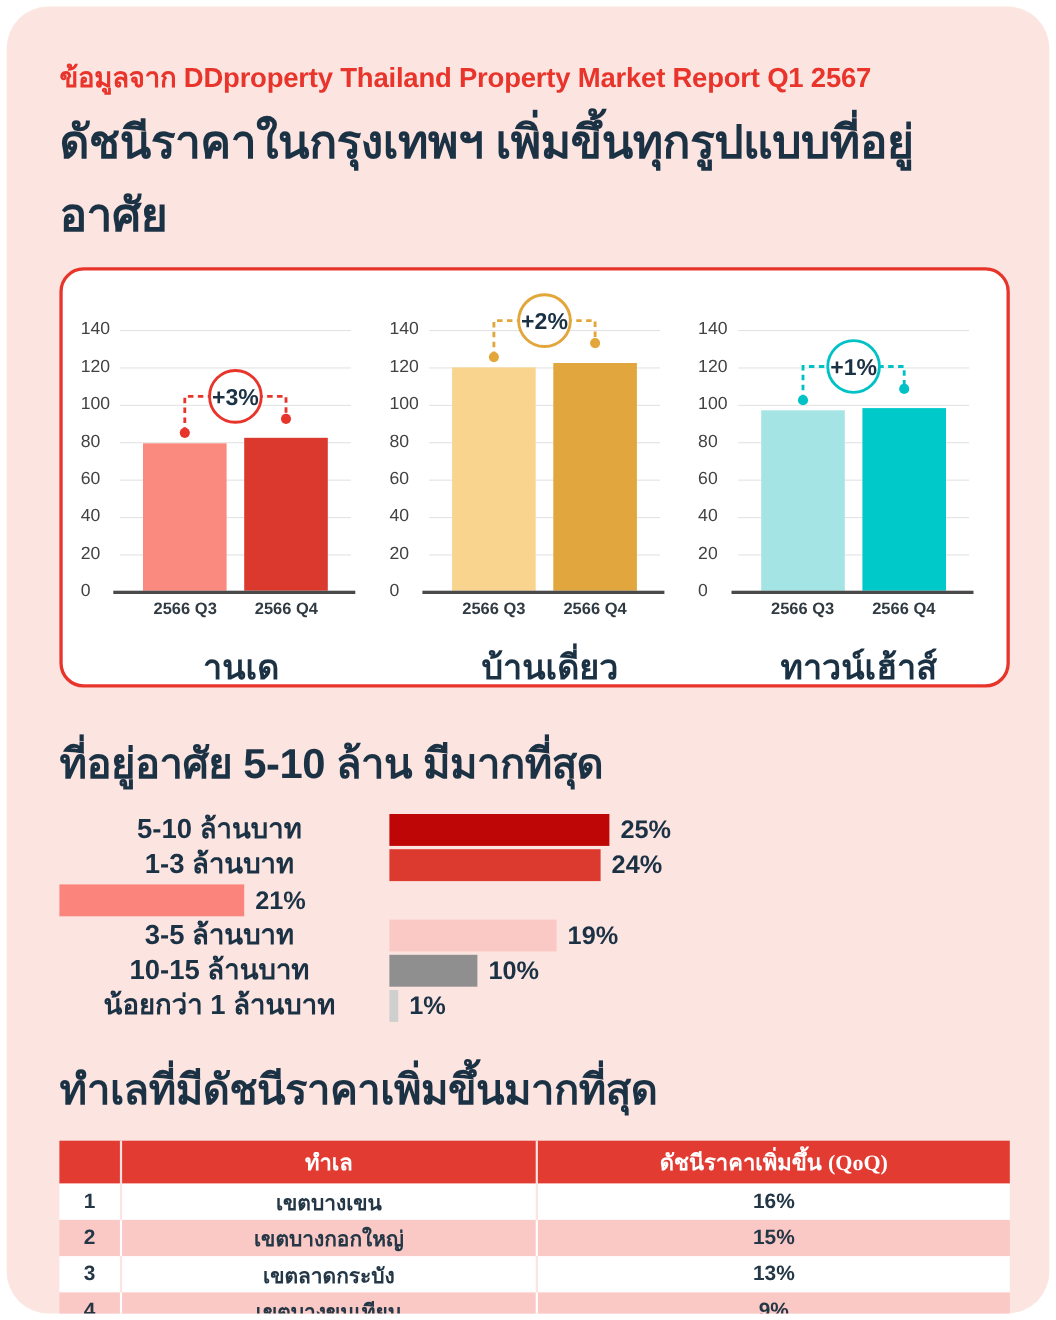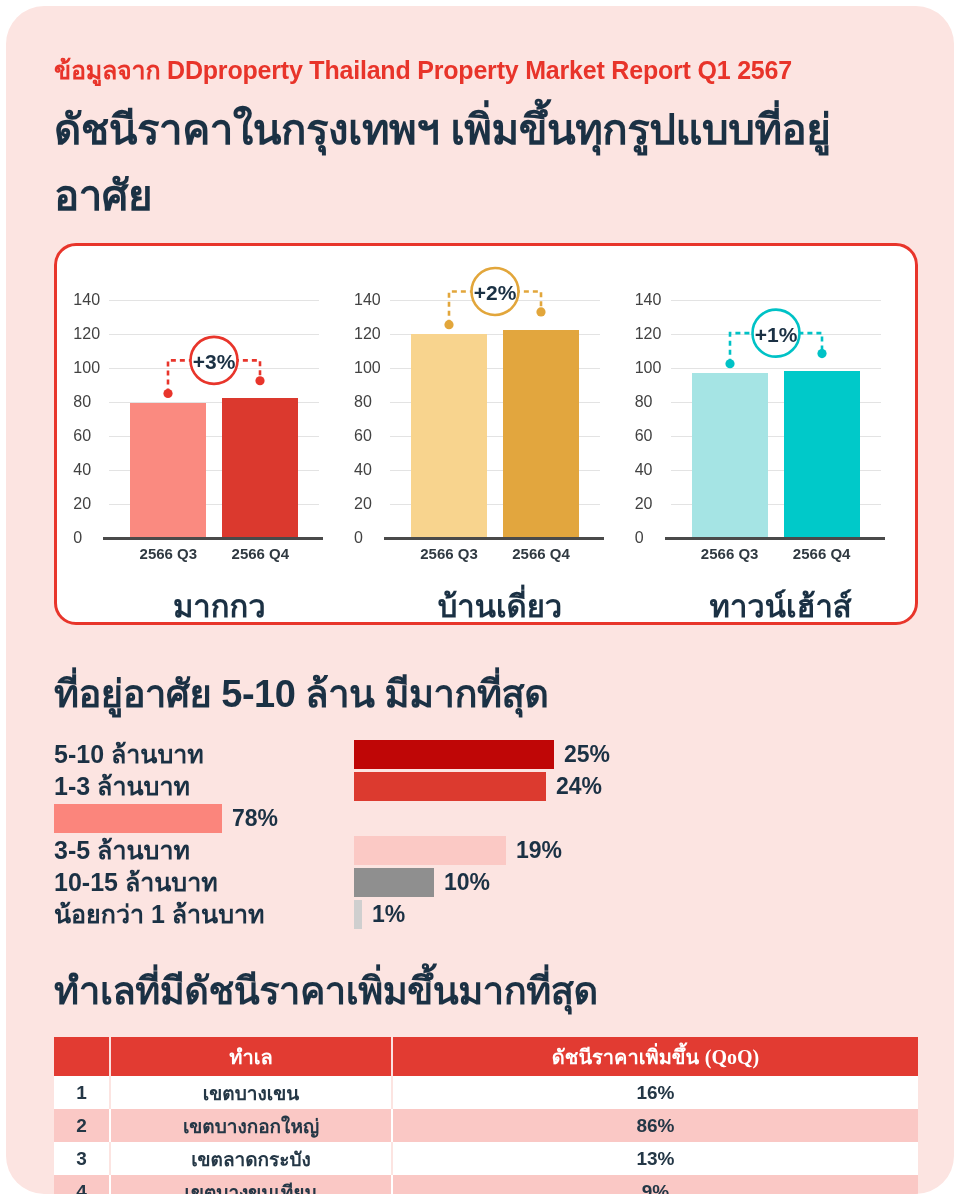--- a/index.html
+++ b/index.html
@@ -32,34 +32,34 @@
   .vchart-title { text-align:center; color:#1B3144; font-size:31px; font-weight:bold; margin-top:12px; margin-left:24px; }
 
   
   .section-title { color:#1B3144; font-size:38px; font-weight:bold; letter-spacing:-0.5px; }
   .sec2 { margin-top:38px; }
   .sec3 { margin-top:30px; }
 
   
   .hbars { margin-top:14px; }
   .hrow { display:flex; align-items:center; height:32px; }
-  .hlabel { width:300px; text-align:left; padding-right:9px; font-size:25px; font-weight:bold; color:#1B3144; line-height:30px; }
+  .hlabel { width:300px; text-align:center; padding-right:9px; font-size:25px; font-weight:bold; color:#1B3144; line-height:30px; }
   .hbar { height:29px; }
   .hval { margin-left:10px; font-size:23px; font-weight:bold; color:#1B3144; }
 
   
   .loc-table { margin-top:16px; width:864px; border-collapse:collapse; }
   .loc-table th { background:#E23B32; color:#ffffff; font-size:20px; font-weight:bold;
     height:39px; text-align:center; border-right:2px solid rgba(255,255,255,0.85); }
   .loc-table th:last-child { border-right:none; }
   .loc-table td { height:33px; text-align:center; color:#243746; font-size:19px; font-weight:bold;
     background:#ffffff; border-right:2px solid #FCE4E1; }
   .loc-table td:last-child { border-right:none; }
   .loc-table tr.alt td { background:#FAC8C5; border-right-color:#ffffff; }
-  .col-rank { width:56px; } .col-loc { width:282px;margin-left:28px; }
+  .col-rank { width:56px; } .col-loc { width:378px;margin-left:28px; }
   .qoq { font-family:"Liberation Serif","DejaVu Serif",serif; font-weight:bold; }
 </style>
 </head>
 <body>
 
 <div class="panel">
   <div class="content">
 
     <div class="source-line">ข้อมูลจาก DDproperty Thailand Property Market Report Q1 2567</div>
     <h1 class="page-title">ดัชนีราคาในกรุงเทพฯ เพิ่มขึ้นทุกรูปแบบที่อยู่อาศัย</h1>
@@ -95,21 +95,21 @@
                 <circle cx="151" cy="114.75" r="4.6" fill="#E8352B"></circle>
                 <circle cx="105" cy="94.35" r="23.5" fill="#fff" stroke="#E8352B" stroke-width="2.6"></circle>
                 <text x="105" y="95.35" text-anchor="middle" dominant-baseline="central" class="badge-text">+3%</text>
               </svg>
             </div>
         </div>
         <div class="xlabels">
           <span class="xl-0">2566 Q3</span>
           <span class="xl-1">2566 Q4</span>
         </div>
-        <div class="vchart-title">มากกว</div>
+        <div class="vchart-title">านเด</div>
       </div>
 
       <div class="vchart">
         <div class="plot-row">
           <div class="yaxis">
               <div class="ytick" style="top: 24px;">140</div>
               <div class="ytick" style="top: 58px;">120</div>
               <div class="ytick" style="top: 92px;">100</div>
               <div class="ytick" style="top: 126px;">80</div>
               <div class="ytick" style="top: 160px;">60</div>
@@ -192,21 +192,21 @@
           <div class="hbar" style="width: 200px; background: rgb(191, 6, 6);"></div>
           <div class="hval">25%</div>
         </div>
         <div class="hrow">
           <div class="hlabel">1-3 ล้านบาท</div>
           <div class="hbar" style="width: 192px; background: rgb(220, 58, 47);"></div>
           <div class="hval">24%</div>
         </div>
         <div class="hrow">
           <div class="hbar" style="width: 168px; background: rgb(251, 133, 124);"></div>
-          <div class="hval">78%</div>
+          <div class="hval">21%</div>
         </div>
         <div class="hrow">
           <div class="hlabel">3-5 ล้านบาท</div>
           <div class="hbar" style="width: 152px; background: rgb(251, 201, 197);"></div>
           <div class="hval">19%</div>
         </div>
         <div class="hrow">
           <div class="hlabel">10-15 ล้านบาท</div>
           <div class="hbar" style="width: 80px; background: rgb(143, 143, 143);"></div>
           <div class="hval">10%</div>
@@ -229,21 +229,21 @@
       </thead>
       <tbody>
           <tr>
             <td>1</td>
             <td>เขตบางเขน</td>
             <td>16%</td>
           </tr>
           <tr class="alt">
             <td>2</td>
             <td>เขตบางกอกใหญ่</td>
-            <td>86%</td>
+            <td>15%</td>
           </tr>
           <tr>
             <td>3</td>
             <td>เขตลาดกระบัง</td>
             <td>13%</td>
           </tr>
           <tr class="alt">
             <td>4</td>
             <td>เขตบางขุนเทียน</td>
             <td>9%</td>

